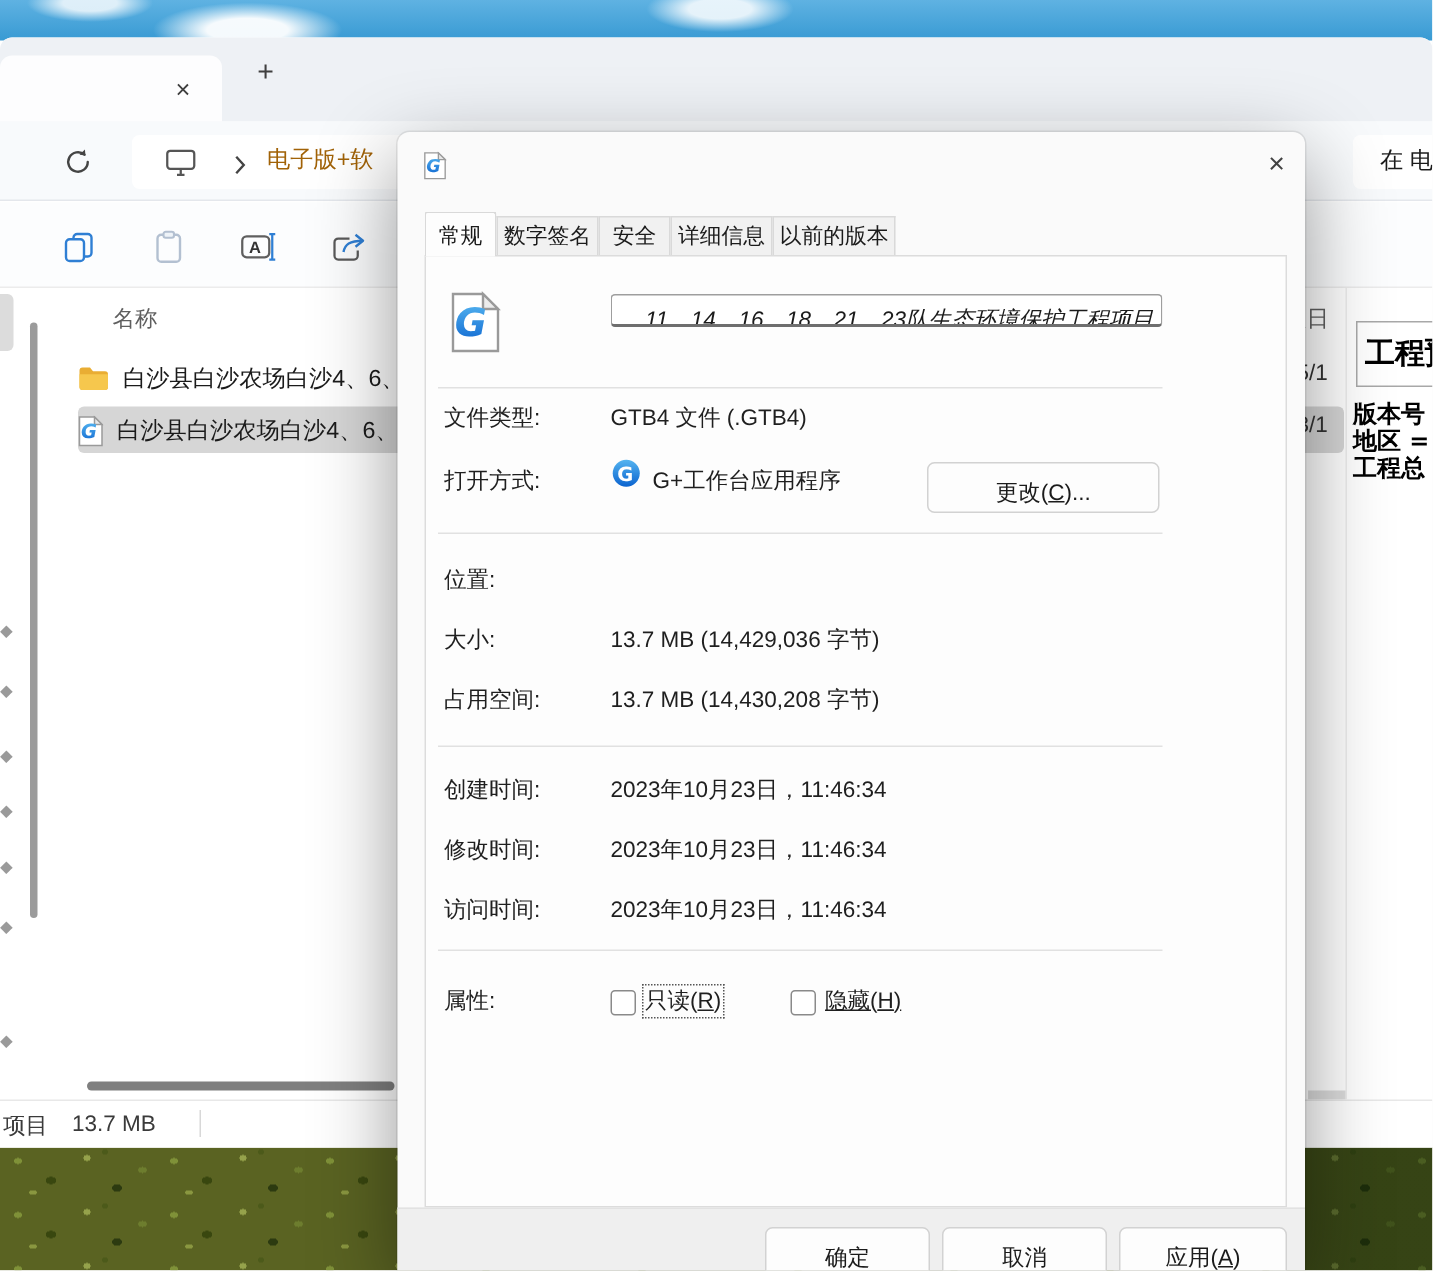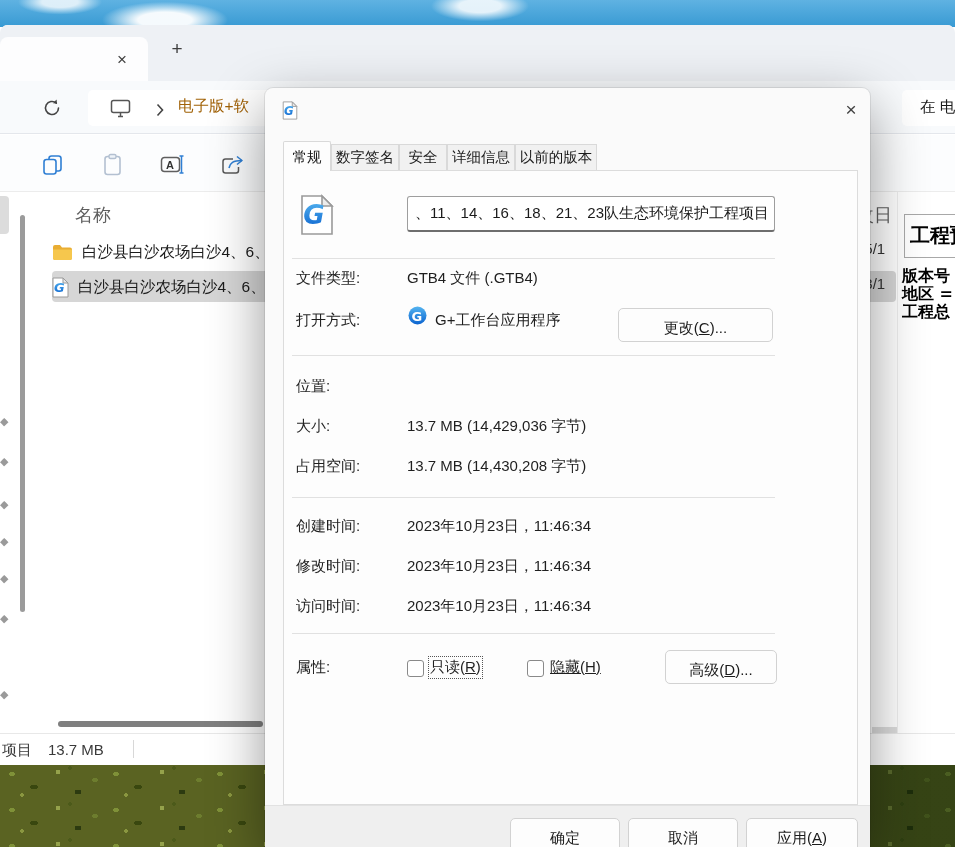--- a/index.html
+++ b/index.html
@@ -48,21 +48,21 @@
   .toolbar { position:absolute; left:0; top:110px; width:955px; height:57px;
     background:#fcfdfe; border-bottom:1px solid #ececec; }
   .tool { position:absolute; top:15px; width:28px; height:28px; display:flex; align-items:center; justify-content:center; }
 
   
   .nav-sel-frag { position:absolute; left:0; top:171px; width:9px; height:38px; background:#dcdcdc; border-radius:0 4px 4px 0; }
   .nav-chev { position:absolute; left:0; width:9px; height:12px; color:#9a9a9a; font-size:11px; line-height:12px; overflow:hidden; }
   .vscroll { position:absolute; left:20px; top:190px; width:5px; height:397px; background:#9b9b9b; border-radius:3px; }
 
   
-  .col-head { position:absolute; font-size:18px; color:#5f5f5f; white-space:nowrap; }
+  .col-head { position:absolute; font-size:15px; color:#5f5f5f; white-space:nowrap; }
   .file-row { position:absolute; left:52px; height:30px; display:flex; align-items:center; }
   .row-sel-band { position:absolute; left:52px; top:246px; width:844px; height:31px; background:#d6d6d6; border-radius:4px; }
   .file-name { font-size:15.5px; color:#1b1b1b; margin-left:9px; white-space:nowrap; }
   .date-frag { position:absolute; left:856px; font-size:15px; color:#333; white-space:nowrap; }
 
   
   .preview { position:absolute; left:897px; top:167px; width:58px; height:541px; background:#fff; border-left:1px solid #ededed; }
   .pv-titlebox { position:absolute; left:6px; top:22px; width:70px; height:44px; border:1px solid #a8a8a8; background:#fff; }
   .pv-title { position:absolute; left:12px; top:30px; font-family:"DejaVu Serif","Liberation Serif",serif; font-weight:bold; font-size:20px; color:#000; white-space:nowrap; }
   .pv-line { position:absolute; left:4px; font-family:"DejaVu Serif","Liberation Serif",serif; font-weight:bold; font-size:16px; color:#000; white-space:nowrap; }
@@ -81,23 +81,23 @@
   .dlg-close { position:absolute; left:573px; top:9px; width:26px; height:26px; font-size:19px; color:#424242; text-align:center; line-height:26px; }
   .dlg-tab { position:absolute; font-size:14.5px; color:#1b1b1b; text-align:center;
     background:#f1f1f1; border:1px solid #d9d9d9; border-bottom:none; padding-top:3px; height:26px; top:56px; }
   .dlg-tab.active { background:#fdfdfd; height:30px; top:53px; z-index:2; padding-top:6px; border-radius:2px 2px 0 0; }
   .dlg-panel { position:absolute; left:18px; top:82px; width:575px; height:635px; background:#fdfdfd; border:1px solid #dcdcdc; }
   .dlg-footer { position:absolute; left:0; top:717px; width:605px; height:42px; background:#efefef; border-top:1px solid #e2e2e2; }
 
   .fld-label { position:absolute; left:31px; font-size:15px; color:#1f1f1f; white-space:nowrap; }
   .fld-value { position:absolute; left:142px; font-size:15px; color:#1f1f1f; white-space:nowrap; max-width:370px; overflow:hidden; }
   .sep { position:absolute; left:27px; width:483px; height:1px; background:#e1e1e1; }
-  .name-input { position:absolute; left:142px; top:108px; width:368px; height:36px; background:#fff;
+  .name-input { position:absolute; left:142px; top:108px; width:368px; height:22px; background:#fff;
     border:1px solid #9e9e9e; border-bottom:2px solid #6e6e6e; border-radius:3px;
-    font-size:15px; color:#1b1b1b; padding:7px 0 0 7px; white-space:nowrap; overflow:hidden; }
+    font-size:15px; color:#1b1b1b; padding:7px 0 0 7px; white-space:nowrap; overflow:hidden;font-style:italic; }
   .win-btn { position:absolute; height:34px; background:#fdfdfd; border:1px solid #d2d2d2; border-radius:5px;
     font-size:15px; color:#1b1b1b; text-align:center; padding-top:6px; }
   .checkbox { position:absolute; width:17px; height:17px; background:#fff; border:1px solid #8a8a8a; border-radius:3px; }
   .chk-label { position:absolute; font-size:15px; color:#1f1f1f; white-space:nowrap; }
   .focus-dotted { outline:1px dotted #555; outline-offset:1px; }
   .u { text-decoration:underline; }
   .btn-ok { border:1px solid #0067c0; }
   .btn-disabled { background:#f6f6f6; border-color:#e0e0e0; color:#a3a3a3; }
   .foot-btn { position:absolute; top:101px; width:110px; height:34px; border-radius:5px;
     background:#fdfdfd; border:1px solid #d2d2d2; font-size:15px; color:#1b1b1b; text-align:center; padding-top:6px; }
@@ -290,21 +290,20 @@
     <div class="fld-label" style="top:509px;">访问时间:</div>
     <div class="fld-value" style="top:509px;">2023年10月23日，11:46:34</div>
 
     <div class="sep" style="top:545px;"></div>
 
     <div class="fld-label" style="top:570px;">属性:</div>
     <div class="checkbox" style="left:142px; top:572px;"></div>
     <div class="chk-label focus-dotted" style="left:165px; top:570px;"><span>只读(</span><span class="u">R</span><span>)</span></div>
     <div class="checkbox" style="left:262px; top:572px;"></div>
     <div class="chk-label" style="left:285px; top:570px;text-decoration:underline;"><span>隐藏(</span><span class="u">H</span><span>)</span></div>
-    <button class="win-btn" style="left:400px; top:562px; width:112px;"><span>高级(</span><span class="u">D</span><span>)...</span></button>
 
     <div class="dlg-footer"></div>
     <button class="foot-btn btn-ok" style="left:245px; top:730px;">确定</button>
     <button class="foot-btn" style="left:363px; top:730px;">取消</button>
     <button class="foot-btn btn-disabled" style="left:481px; top:730px; width:112px;"><span>应用(</span><span class="u">A</span><span>)</span></button>
   </div>
 
 </div>
 
 </body></html>

